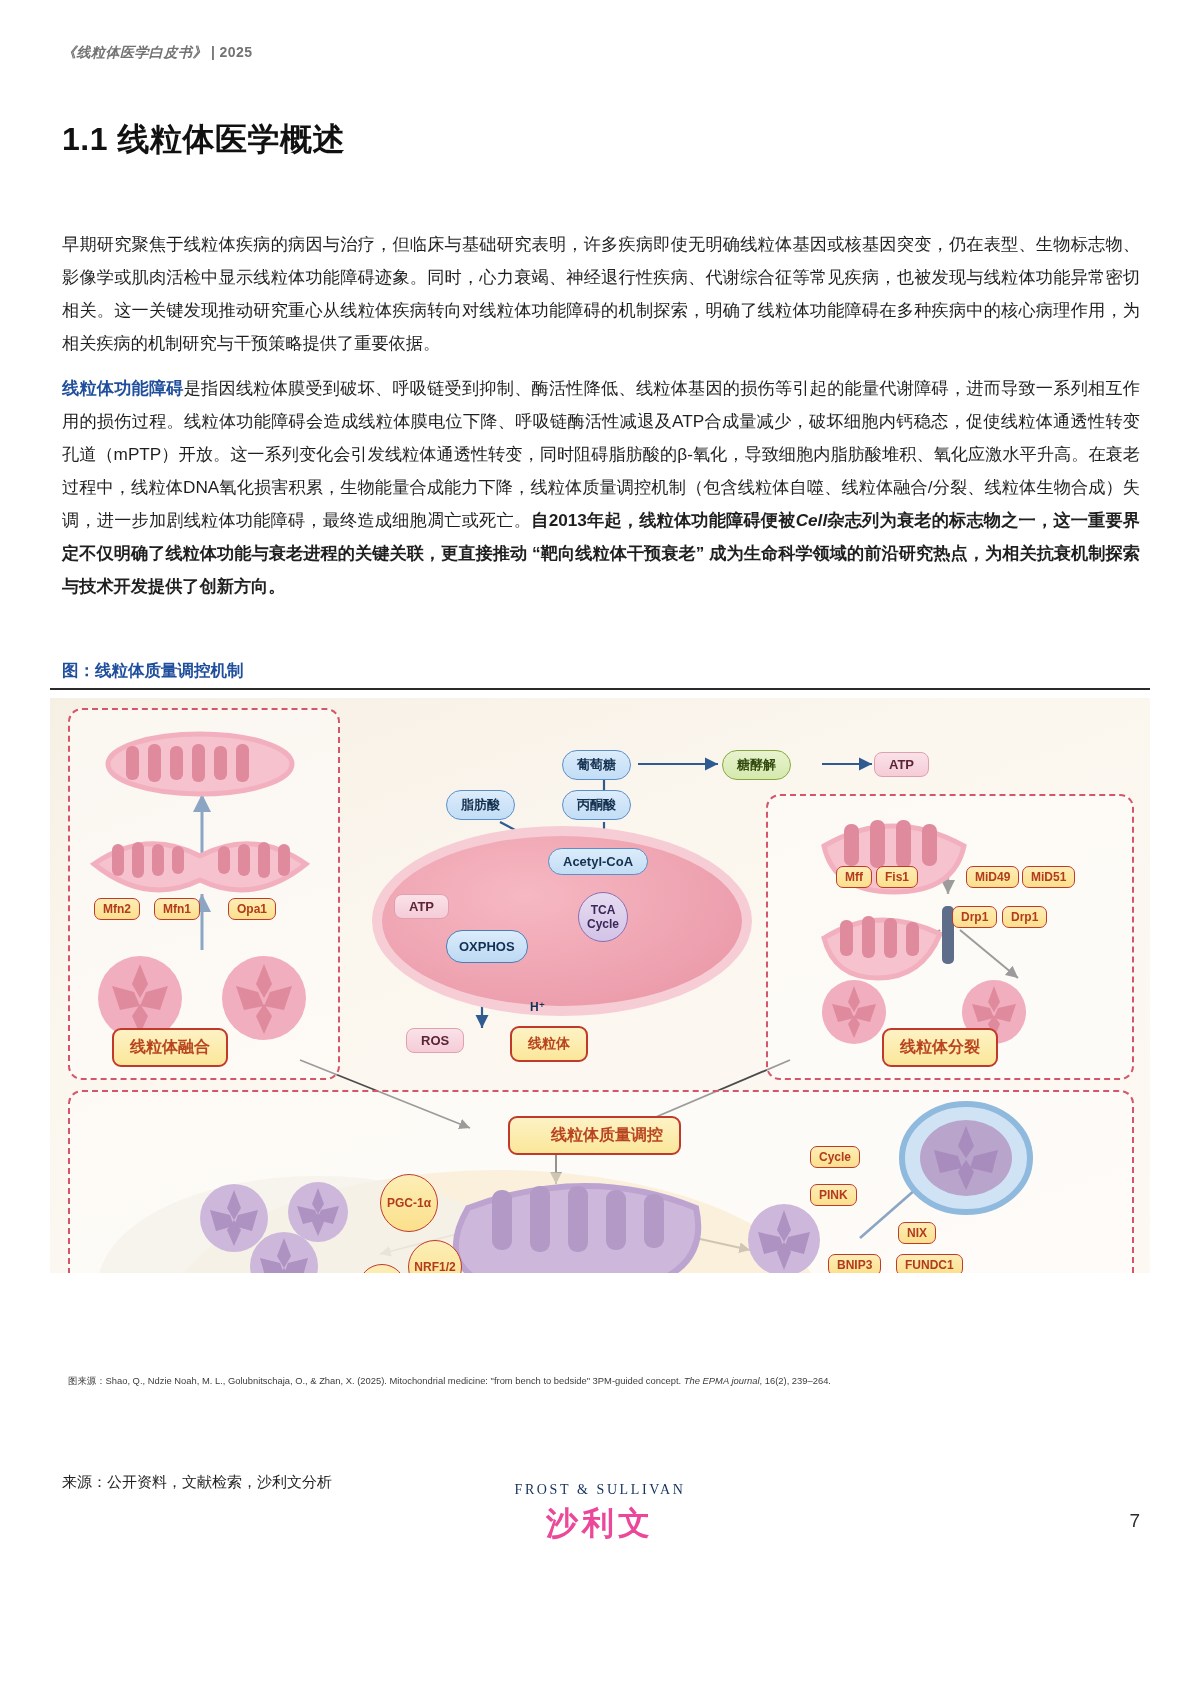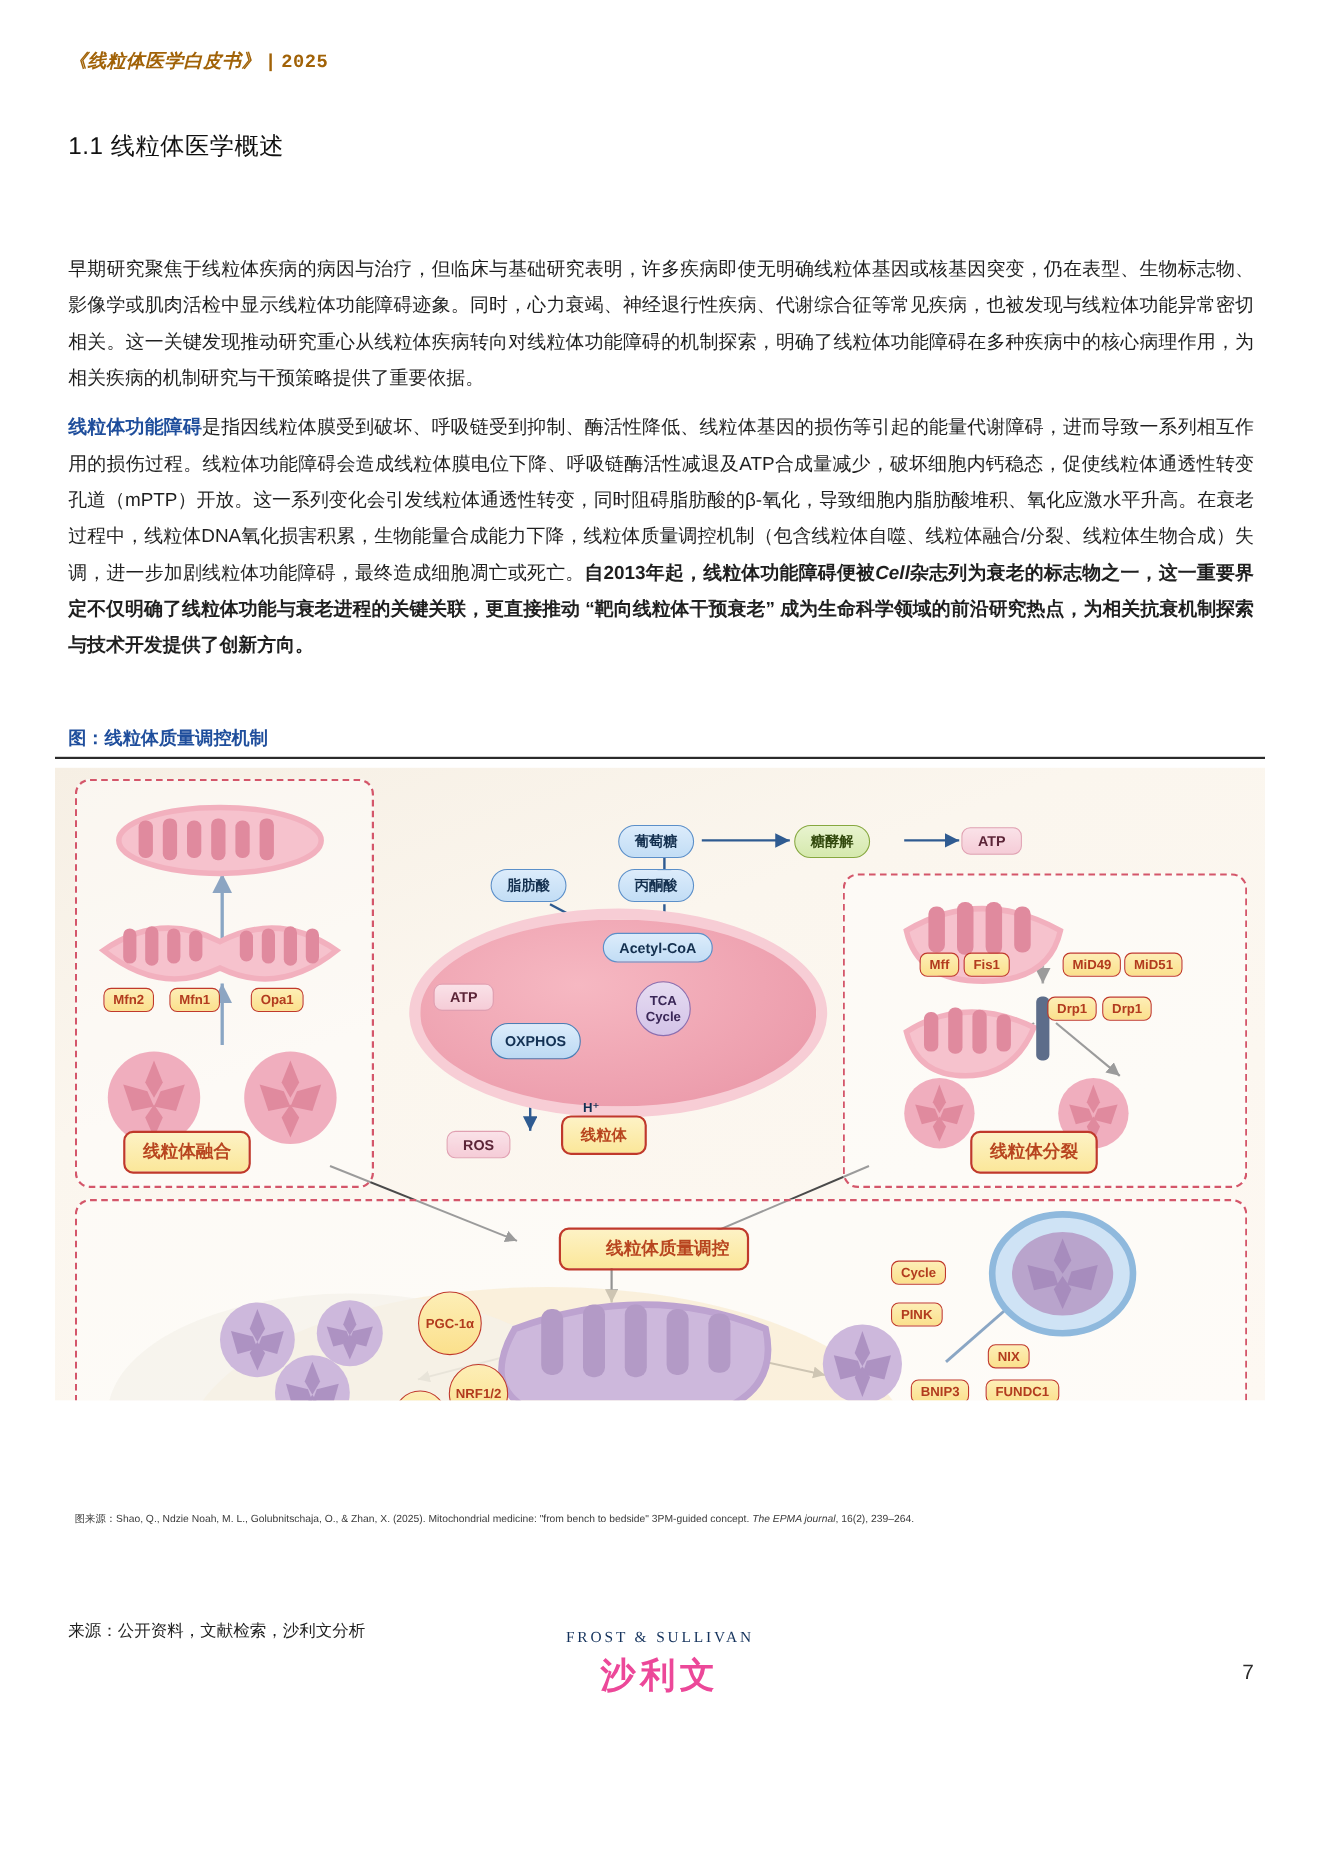--- a/index.html
+++ b/index.html
@@ -17,37 +17,36 @@
   }
   .page {
     position: absolute;
     inset: 0;
     padding: 0;
   }
   .running-head {
     position: absolute;
     top: 44px;
     left: 62px;
-    font-size: 17px;
-    font-weight: bold;
-    color: #a16207;
+    font-size: 14px;
+    font-weight: bold;
+    color: #737373;
     letter-spacing: 0.5px;
     font-style: italic;
-    font-family: Liberation Mono, monospace;
   }
   .running-head .sep { font-style: normal; padding: 0 4px; }
   .running-head .yr { font-style: normal; }
 
   h1.section-title {
     position: absolute;
     top: 118px;
     left: 62px;
     margin: 0;
-    font-size: 22px;
-    font-weight: normal;
+    font-size: 32px;
+    font-weight: bold;
     letter-spacing: 0.5px;
     color: #111;
   }
 
   .body-copy {
     position: absolute;
     left: 62px;
     width: 1078px;
     font-size: 17.2px;
     line-height: 33px;
@@ -315,21 +314,21 @@
 
     <div class="node n-tca" style="left:528px; top:194px; width:50px; height:50px; flex-direction:column;">
       <span>TCA</span>
       <span>Cycle</span>
     </div>
 
     <div class="node n-pink" style="left:344px; top:196px;">ATP</div>
     <div class="node n-oxphos" style="left:396px; top:232px;">OXPHOS</div>
     <div class="node n-pink" style="left:356px; top:330px;">ROS</div>
     <div style="position:absolute;left:480px;top:302px;font-size:12px;font-weight:bold;color:#123053;">H⁺</div>
-    <div class="node n-cap" style="left:460px; top:316px; font-size:14px;">线粒体</div>
+    <div class="node n-cap" style="left:460px; top:328px; font-size:14px;">线粒体</div>
 
     <div class="panel" id="panel-fusion"></div>
     <svg width="268" height="330" style="position:absolute;left:18px;top:18px;">
       <ellipse cx="132" cy="48" rx="92" ry="30" fill="#f6c2cd" stroke="#f2b0be" stroke-width="5"></ellipse>
       <g fill="#e08a9e">
         <rect x="58" y="30" width="13" height="34" rx="6"></rect>
           <rect x="80" y="28" width="13" height="38" rx="6"></rect>
         <rect x="102" y="30" width="13" height="34" rx="6"></rect>
           <rect x="124" y="28" width="13" height="38" rx="6"></rect>
         <rect x="146" y="30" width="13" height="34" rx="6"></rect>

